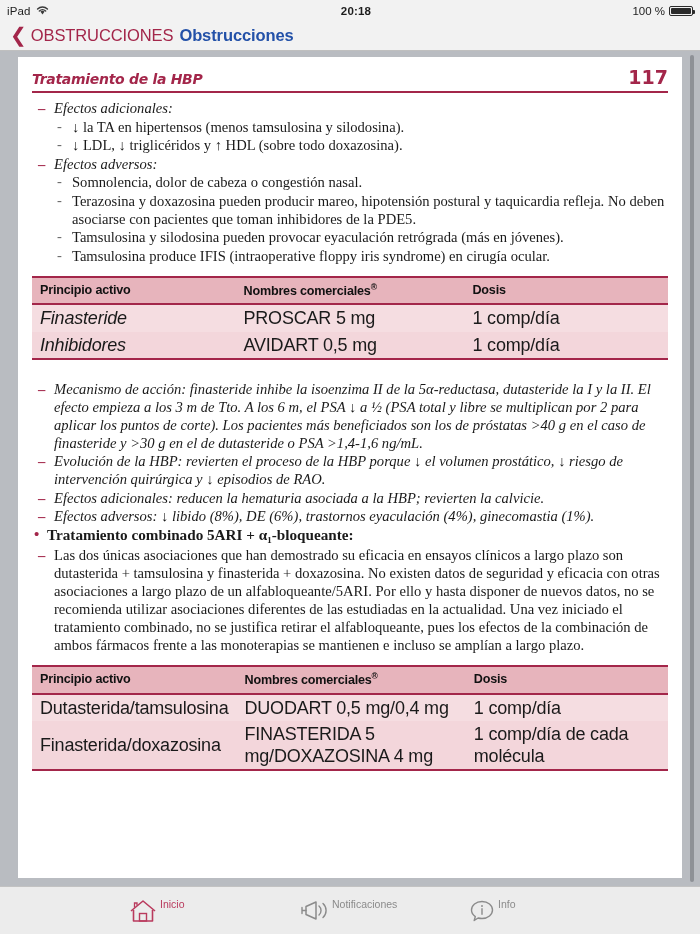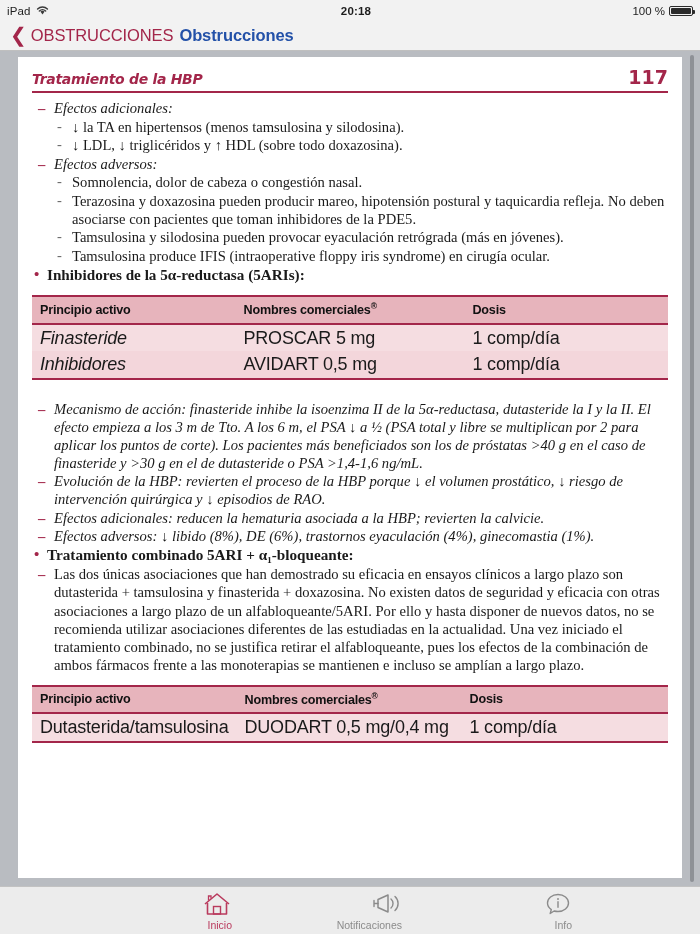--- a/index.html
+++ b/index.html
@@ -165,21 +165,21 @@
 
   
   .tabbar {
     flex: 0 0 48px; height: 48px;
     background: #ececec;
     border-top: 1px solid #c2c2c2;
     display: flex; align-items: center; justify-content: center;
     gap: 66px;
   }
   .tab {
-    display: flex; flex-direction: column; align-items: flex-end;
+    display: flex; flex-direction: row; align-items: flex-start;
     gap: 2px; cursor: pointer; width: 104px;
   }
   .tab svg { display: block; }
   .tab span {
     font-family: "Liberation Sans", sans-serif;
     font-size: 10.5px; color: #8b8b8b;
   }
   .tab.active span { color: #b93a5d; }
 </style>
 </head>
@@ -231,21 +231,20 @@
           </li>
           <li class="subdash">↓ la TA en hipertensos (menos tamsulosina y silodosina).</li>
           <li class="subdash">↓ LDL, ↓ triglicéridos y ↑ HDL (sobre todo doxazosina).</li>
           <li class="dash">
             <span class="it">Efectos adversos:</span>
           </li>
           <li class="subdash">Somnolencia, dolor de cabeza o congestión nasal.</li>
           <li class="subdash">Terazosina y doxazosina pueden producir mareo, hipotensión postural y taquicardia refleja. No deben asociarse con pacientes que toman inhibidores de la PDE5.</li>
           <li class="subdash">Tamsulosina y silodosina pueden provocar eyaculación retrógrada (más en jóvenes).</li>
           <li class="subdash">Tamsulosina produce IFIS (intraoperative floppy iris syndrome) en cirugía ocular.</li>
-          <li class="bullet">Inhibidores de la 5α-reductasa (5ARIs):</li>
         </ul>
 
         <table class="drug t1">
           <colgroup>
               <col class="c1">
               <col class="c2">
               <col class="c3">
             </colgroup>
           <thead>
             <tr>
@@ -296,20 +295,25 @@
               <th>Principio activo</th>
               <th><span>Nombres comerciales</span><sup class="reg">®</sup></th>
               <th>Dosis</th>
             </tr>
           </thead>
           <tbody>
             <tr>
               <td>Dutasterida/tamsulosina</td>
               <td>DUODART 0,5 mg/0,4 mg</td>
               <td>1 comp/día</td>
+            </tr>
+            <tr>
+              <td>Finasterida/doxazosina</td>
+              <td>FINASTERIDA 5 mg/DOXAZOSINA 4 mg</td>
+              <td>1 comp/día de cada molécula</td>
             </tr>
           </tbody>
         </table>
 
       </div>
     </div>
     <div class="scrollbar"></div>
   </div>
 
   <div class="tabbar">

